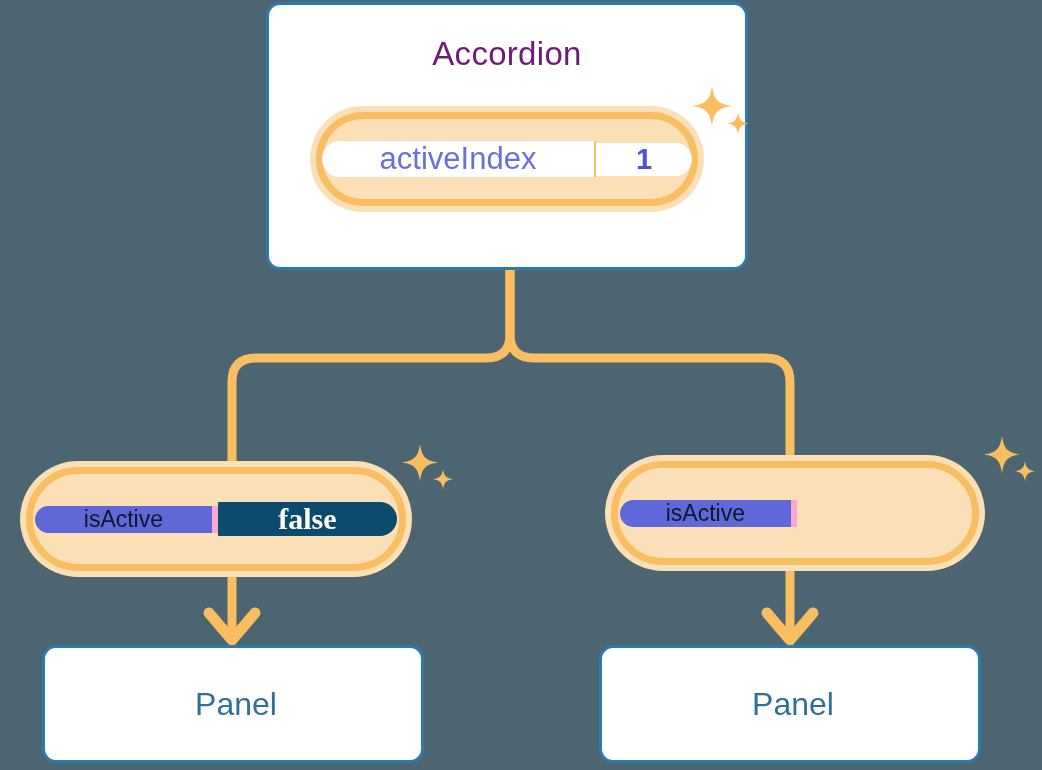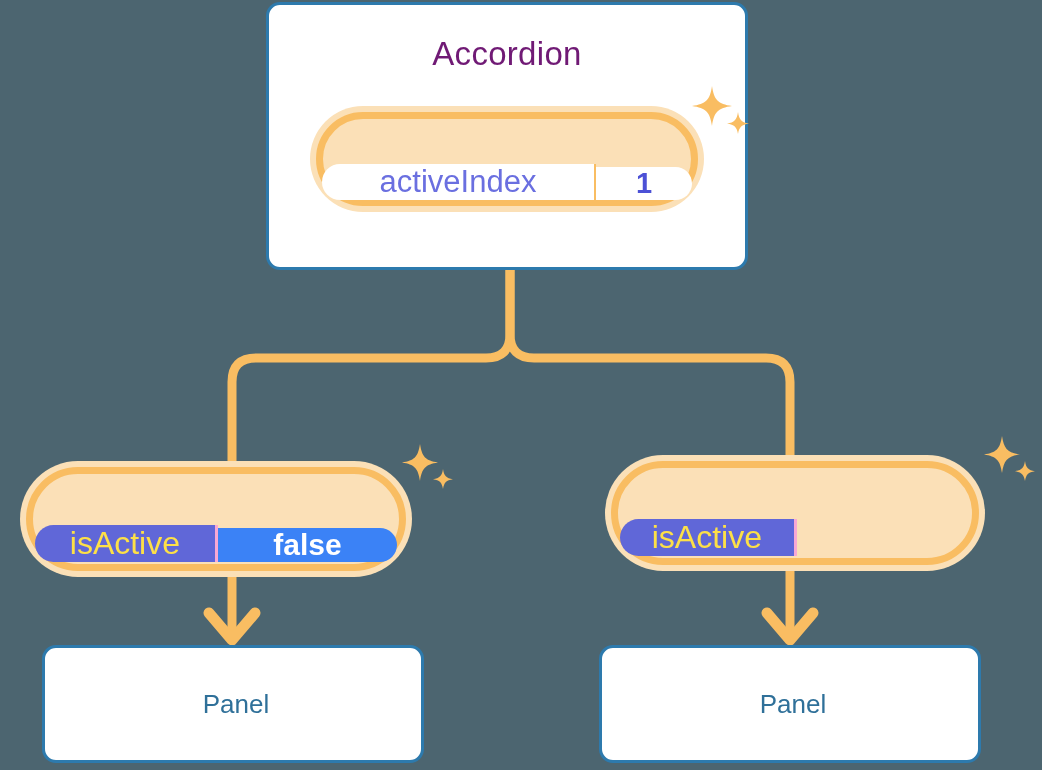--- a/index.html
+++ b/index.html
@@ -64,29 +64,29 @@
   }
   #panel-left  { left: 42px; }
   #panel-right { left: 599px; }
   .panel-label {
     position: absolute;
     left: 6px;
     right: 0;
     top: 50%;
     transform: translateY(-50%);
     text-align: center;
-    font-size: 26px;
+    font-size: 32px;
     color: #2f7099;
   }
 
   
   .pill {
     position: absolute;
     display: flex;
-    align-items: flex-end;
+    align-items: center;
     box-sizing: border-box;
     border-radius: 999px;
   }
   
   .pill::before {
     content: "";
     position: absolute;
     left: -12px;
     top: -12px;
     right: -12px;
@@ -145,32 +145,33 @@
 
   
   .pill-purple {
     background: #ffffff;
     padding: 3px;
     border-radius: 999px;
   }
   .pill-purple .pill-key {
     flex: 0 0 50.5%;
     background: #6067d8;
-    color: #fde047;
-    font-size: 32px;
-    border-right: 3px solid #f9a8d4;
+    color: #0f172a;
+    font-size: 23px;
+    border-right: 6px solid #f9a8d4;
     border-radius: 999px 0 0 999px;
   }
   .pill-purple .pill-val {
     flex: 1 1 auto;
-    background: #3b82f6;
+    background: #0c4a6e;
     color: #ffffff;
     font-size: 30px;
     font-weight: bold;
     border-radius: 0 999px 999px 0;
+    font-family: Liberation Serif, serif;
   }
   #pill-left {
     left: 32px;
     top: 473px;
     width: 368px;
     height: 92px;
   }
   #pill-right {
     left: 617px;
     top: 467px;

